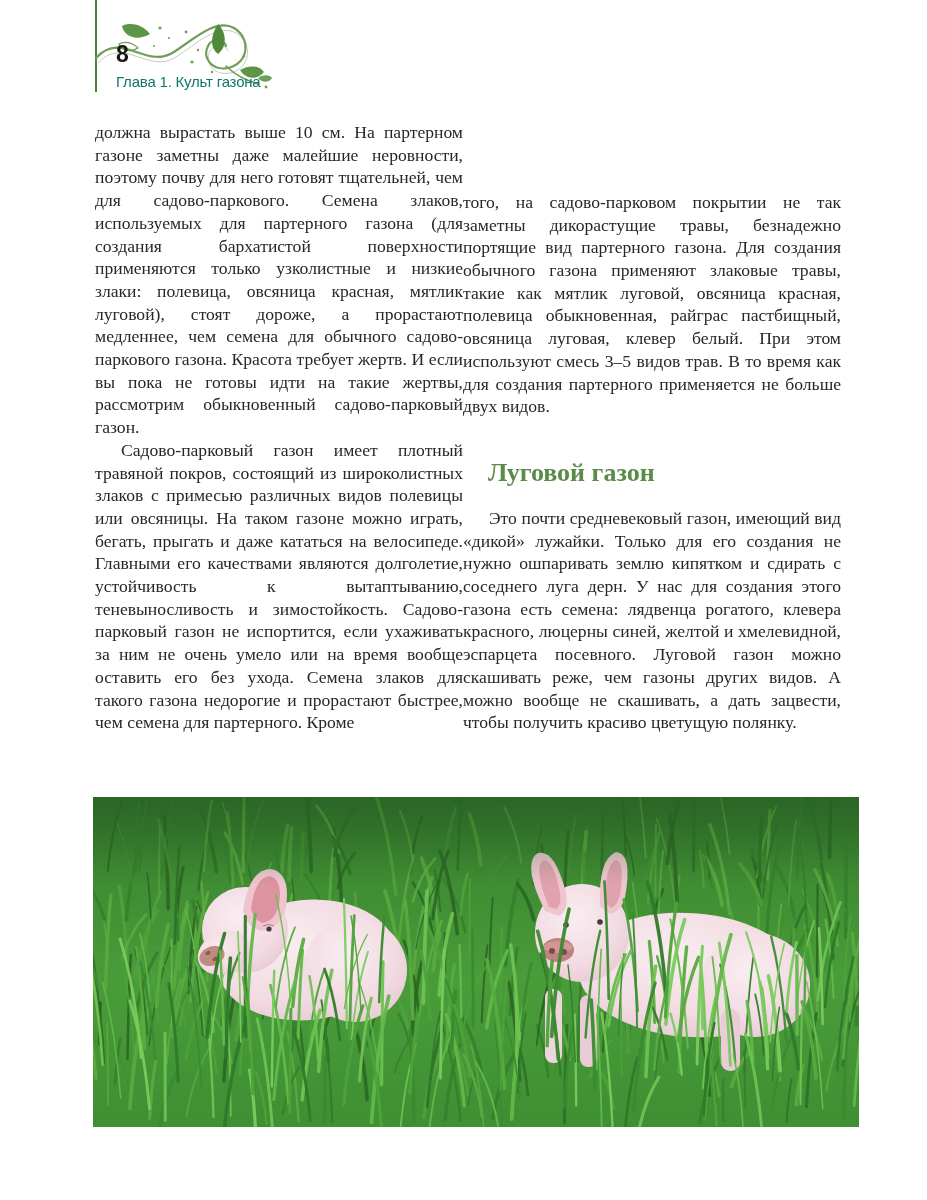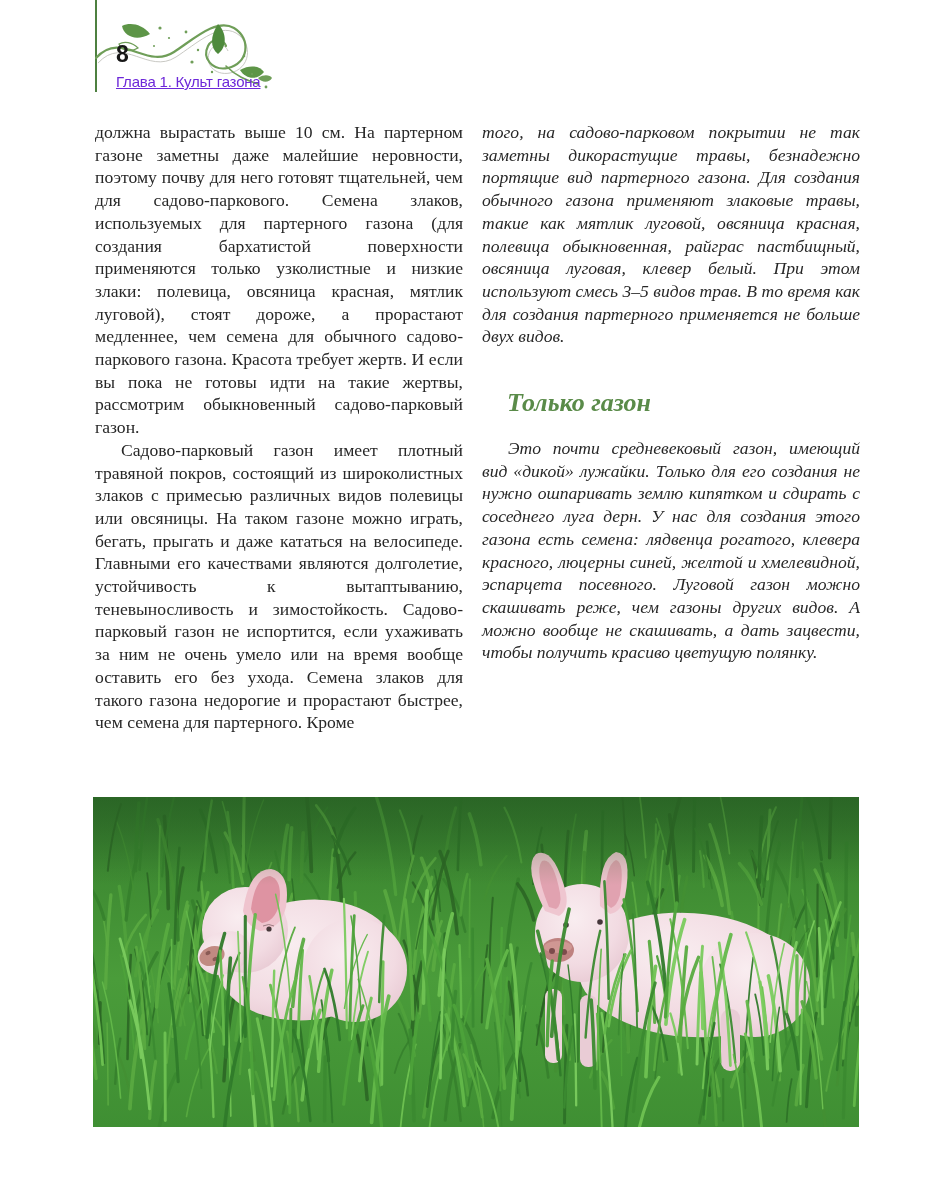--- a/index.html
+++ b/index.html
@@ -11,34 +11,34 @@
   
   .vline{position:absolute;left:95px;top:0;width:2px;height:92px;background:#4e8040;}
   .vine{position:absolute;left:94px;top:8px;width:180px;height:82px;}
   .pagenum{
     position:absolute;left:116px;top:42px;
     font:700 23px/24px "Liberation Sans","DejaVu Sans",sans-serif;color:#171717;
   }
   .chapter{
     position:absolute;left:116px;top:73px;
     font:400 15px/18px "Liberation Sans","DejaVu Sans",sans-serif;
-    color:#6d28d9;letter-spacing:-0.2px;text-decoration:underline;
+    color:#0f766e;letter-spacing:-0.2px;
   }
   
   .content{
     position:absolute;left:95px;top:121px;width:765px;
-    display:flex;gap:19px;
+    display:flex;align-items:flex-end;
   }
   .col{
     text-align:justify;color:#272727;
     font-size:17.6px;line-height:22.7px;
     hyphens:auto;-webkit-hyphens:auto;
   }
   .colL{width:368px;}
-  .colR{width:378px;font-style:italic;}
+  .colR{width:378px;}
   .col p{margin:0;text-indent:26px;}
   .col p.cont{text-indent:0;}
   .col h2{
     font-family:"Liberation Serif","DejaVu Serif",serif;
     font-size:26px;line-height:30px;font-weight:700;color:#5a8b49;
     margin:40px 0 19px 0;padding-left:25px;text-align:left;
   }
   
   .photo{
     position:absolute;left:93px;top:797px;width:766px;height:330px;
@@ -86,21 +86,21 @@
   <div class="pagenum">8</div>
   <div class="chapter">Глава 1. Культ газона</div>
 
   <div class="content">
     <div class="col colL">
       <p class="cont">должна вырастать выше 10 см. На партерном газоне заметны даже малейшие неровности, поэтому почву для него готовят тщательней, чем для садово-паркового. Семена злаков, используемых для партерного газона (для создания бархатистой поверхности применяются только узколистные и низкие злаки: полевица, овсяница красная, мятлик луговой), стоят дороже, а прорастают медленнее, чем семена для обычного садово-паркового газона. Красота требует жертв. И если вы пока не готовы идти на такие жертвы, рассмотрим обыкновенный садово-парковый газон.</p>
       <p>Садово-парковый газон имеет плотный травяной покров, состоящий из широколистных злаков с примесью различных видов полевицы или овсяницы. На таком газоне можно играть, бегать, прыгать и даже кататься на велосипеде. Главными его качествами являются долголетие, устойчивость к вытаптыванию, теневыносливость и зимостойкость. Садово-парковый газон не испортится, если ухаживать за ним не очень умело или на время вообще оставить его без ухода. Семена злаков для такого газона недорогие и прорастают быстрее, чем семена для партерного. Кроме</p>
     </div>
     <div class="col colR">
       <p class="cont">того, на садово-парковом покрытии не так заметны дикорастущие травы, безнадежно портящие вид партерного газона. Для создания обычного газона применяют злаковые травы, такие как мятлик луговой, овсяница красная, полевица обыкновенная, райграс пастбищный, овсяница луговая, клевер белый. При этом используют смесь 3–5 видов трав. В то время как для создания партерного применяется не больше двух видов.</p>
-      <h2>Только газон</h2>
+      <h2>Луговой газон</h2>
       <p>Это почти средневековый газон, имеющий вид «дикой» лужайки. Только для его создания не нужно ошпаривать землю кипятком и сдирать с соседнего луга дерн. У нас для создания этого газона есть семена: лядвенца рогатого, клевера красного, люцерны синей, желтой и хмелевидной, эспарцета посевного. Луговой газон можно скашивать реже, чем газоны других видов. А можно вообще не скашивать, а дать зацвести, чтобы получить красиво цветущую полянку.</p>
     </div>
   </div>
 
   <div class="photo">
     <svg viewBox="0 0 766 330" preserveAspectRatio="none" aria-hidden="true">
       <defs>
         <linearGradient id="bgGrad" x1="0" y1="0" x2="0" y2="1">
           <stop offset="0" stop-color="#2f6e29"></stop>
           <stop offset="0.22" stop-color="#3e8a32"></stop>

